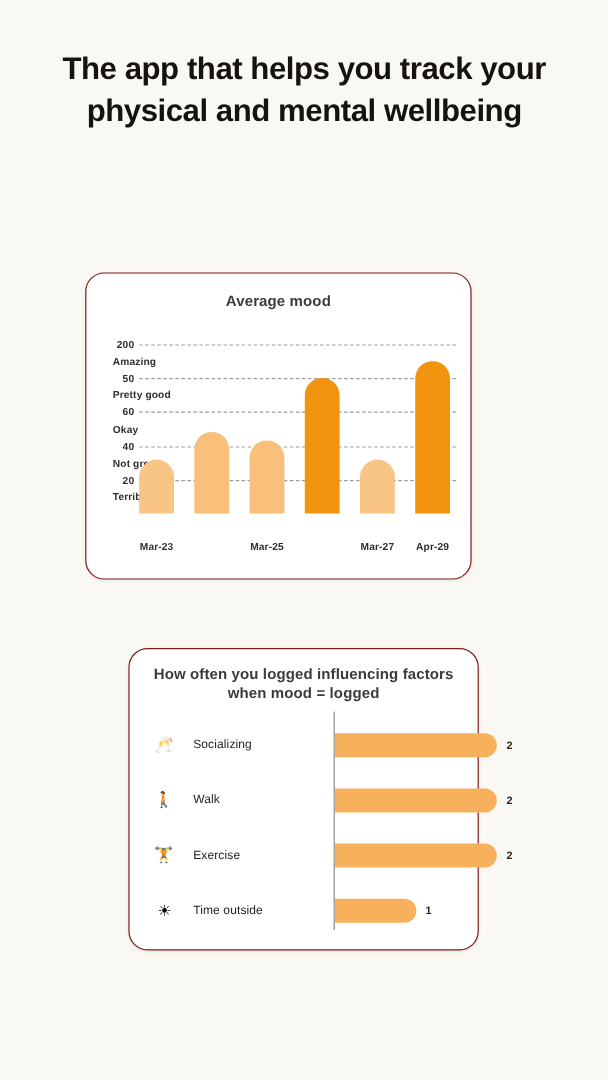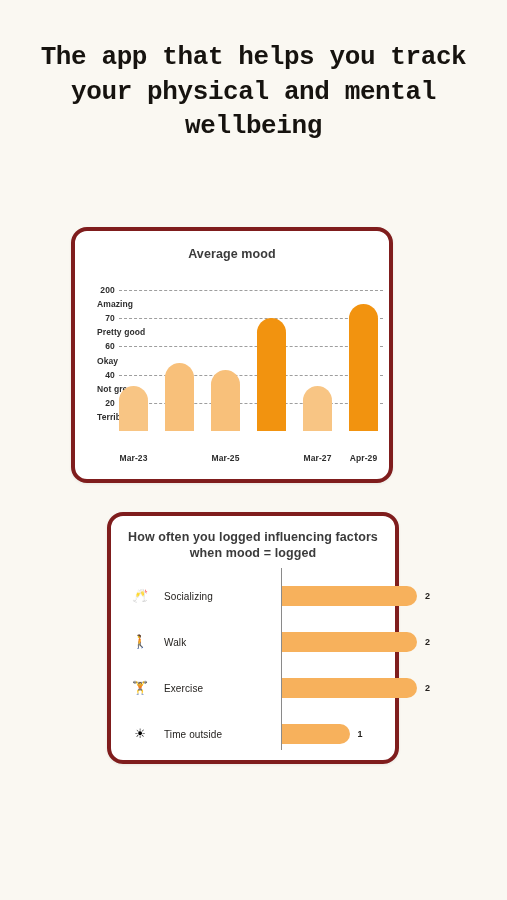--- a/index.html
+++ b/index.html
@@ -22,42 +22,41 @@
     left: 0;
     top: 40px;
     width: 507px;
     text-align: center;
     font-size: 26px;
     line-height: 1.33;
     font-weight: 700;
     letter-spacing: -0.4px;
     color: #16130F;
     padding: 0 20px;
-    font-family: Liberation Mono, monospace;
   }
 
   
   .card {
     position: absolute;
     background: #FFFFFF;
-    border: 4px solid #7f1d1d;
+    border: 1px solid #7f1d1d;
     border-radius: 16px;
     box-shadow: 0 1px 3px rgba(0,0,0,0.07);
   }
 
   #card-mood {
     left: 71px;
     top: 227px;
     width: 322px;
     height: 256px;
   }
 
   #card-factors {
     left: 107px;
-    top: 512px;
+    top: 540px;
     width: 292px;
     height: 252px;
   }
 
   .card-title {
     text-align: center;
     font-size: 12.5px;
     font-weight: 700;
     color: #3B3B3B;
     letter-spacing: 0.1px;
@@ -210,21 +209,21 @@
         <div class="gridline" style="top: 127.8px;"></div>
         <div class="gridline" style="top: 99.6px;"></div>
         <div class="gridline" style="top: 71.4px;"></div>
         <div class="gridline" style="top: 43.2px;"></div>
         <div class="gridline" style="top: 15px;"></div>
       </div>
     <div class="ylab-layer" id="mood-yticks">
         <div class="ytick" style="top: 127.8px;">20</div>
         <div class="ytick" style="top: 99.6px;">40</div>
         <div class="ytick" style="top: 71.4px;">60</div>
-        <div class="ytick" style="top: 43.2px;">70</div>
+        <div class="ytick" style="top: 43.2px;">50</div>
         <div class="ytick" style="top: 15px;">200</div>
       </div>
     <div class="ylab-layer" id="mood-ymoods">
         <div class="ymood" style="top: 141.9px;">Terrible</div>
         <div class="ymood" style="top: 113.7px;">Not great</div>
         <div class="ymood" style="top: 85.5px;">Okay</div>
         <div class="ymood" style="top: 57.3px;">Pretty good</div>
         <div class="ymood" style="top: 29.1px; text-align: right;">Amazing</div>
       </div>
     <div class="bars-layer" id="mood-bars">

